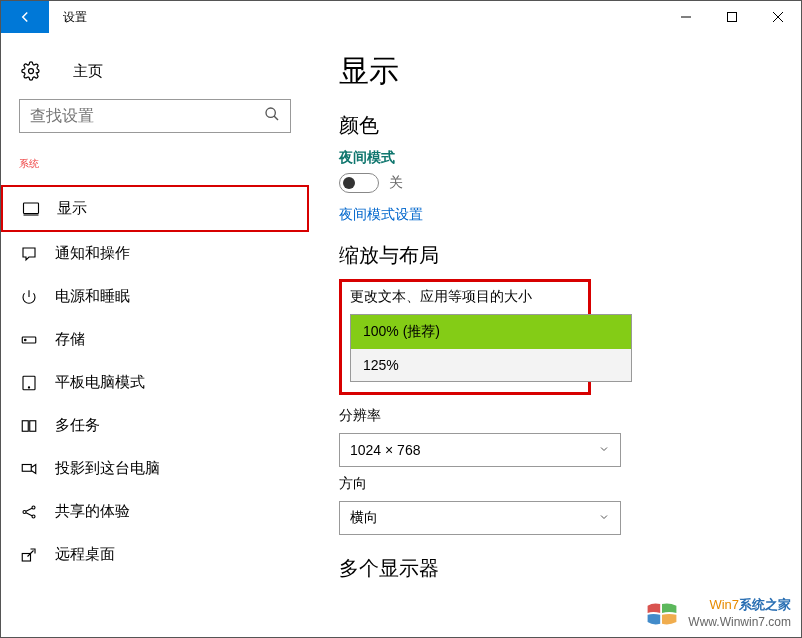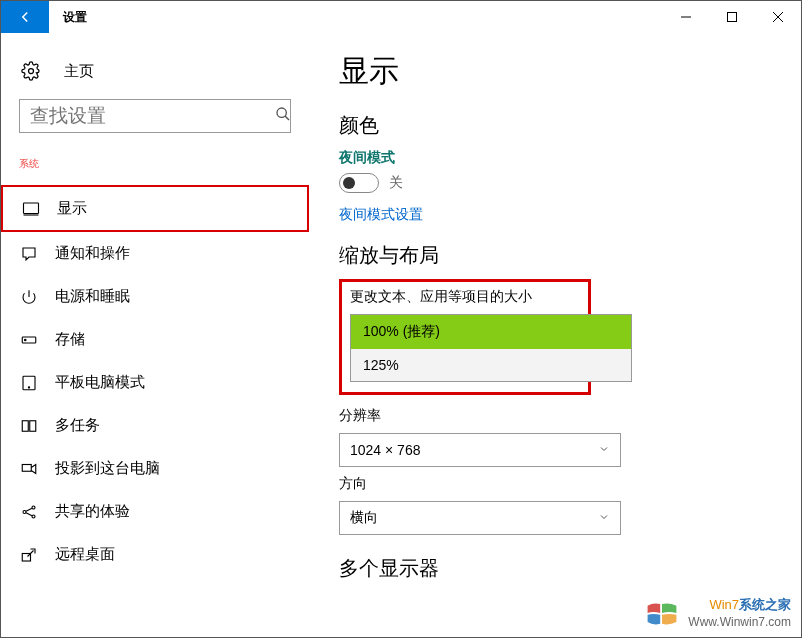--- a/index.html
+++ b/index.html
@@ -1,30 +1,30 @@
 <!DOCTYPE html>
 <html><head>
 <meta charset="utf-8">
 <style>
   * { box-sizing: border-box; margin: 0; padding: 0; font-family: "Microsoft YaHei", "Segoe UI", sans-serif; }
   body { background: #fff; width: 802px; height: 638px; overflow: hidden; position: relative; border: 1px solid #555; }
 
   .titlebar { height: 32px; display: flex; align-items: center; }
   .back-btn { width: 48px; height: 32px; background: #0078d7; display:flex; align-items:center; justify-content:center; }
-  .title { font-size: 12px; margin-left: 14px; color: #000; font-weight: bold; }
+  .title { font-size: 12px; margin-left: 14px; color: #000; }
   .win-controls { margin-left: auto; display:flex; }
   .win-ctrl { width: 46px; height: 32px; display:flex; align-items:center; justify-content:center; font-size:12px; color:#000; }
 
   .content { display:flex; height: calc(100% - 32px); }
   .sidebar { width: 308px; padding: 18px 18px 0 18px; }
-  .home-row { display:flex; align-items:center; gap:23px; margin: 10px 0 18px 2px; }
+  .home-row { display:flex; align-items:center; gap:32px; margin: 10px 0 18px 2px; }
   .home-label { font-size: 15px; }
 
   .search-box { height: 34px; border:1px solid #999; display:flex; align-items:center; padding:0 10px; justify-content:space-between; margin-bottom: 24px; }
-  .search-box input { border:none; outline:none; font-size:19px; flex:1; background:transparent; }
+  .search-box input { border:none; outline:none; font-size:16px; flex:1; background:transparent; }
   .search-box .sicon { color:#555; }
 
   .cat-header { font-size: 10px; color:#ef4444; margin-bottom: 14px; }
 
   .nav-list { margin-left: -18px; margin-right:-18px; }
   .nav-item { display:flex; align-items:center; gap:16px; padding: 12px 18px; font-size:15px; color:#000; }
   .nav-item .nicon { width:20px; display:flex; justify-content:center; color:#333; }
   .nav-highlight { border: 2px solid #d70000; }
 
   .main { flex:1; padding: 18px 30px 0 30px; overflow:hidden; }

